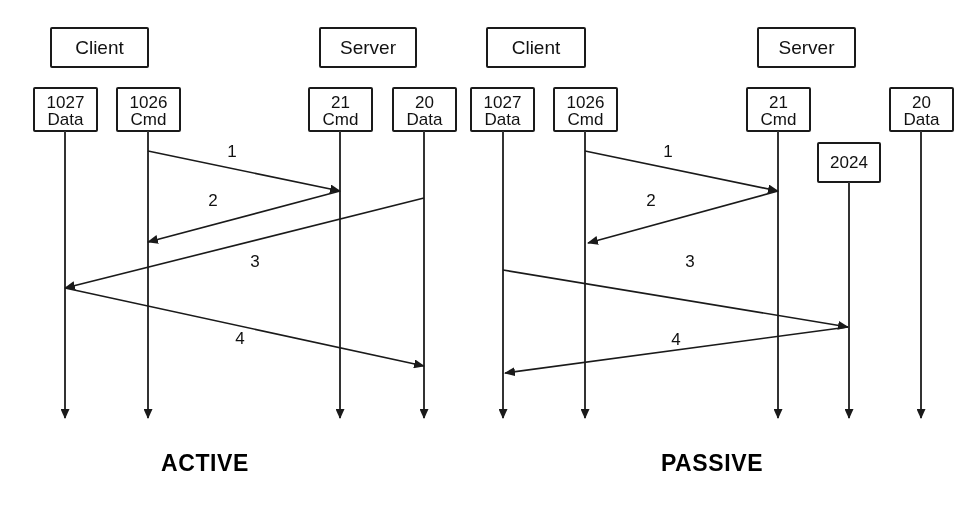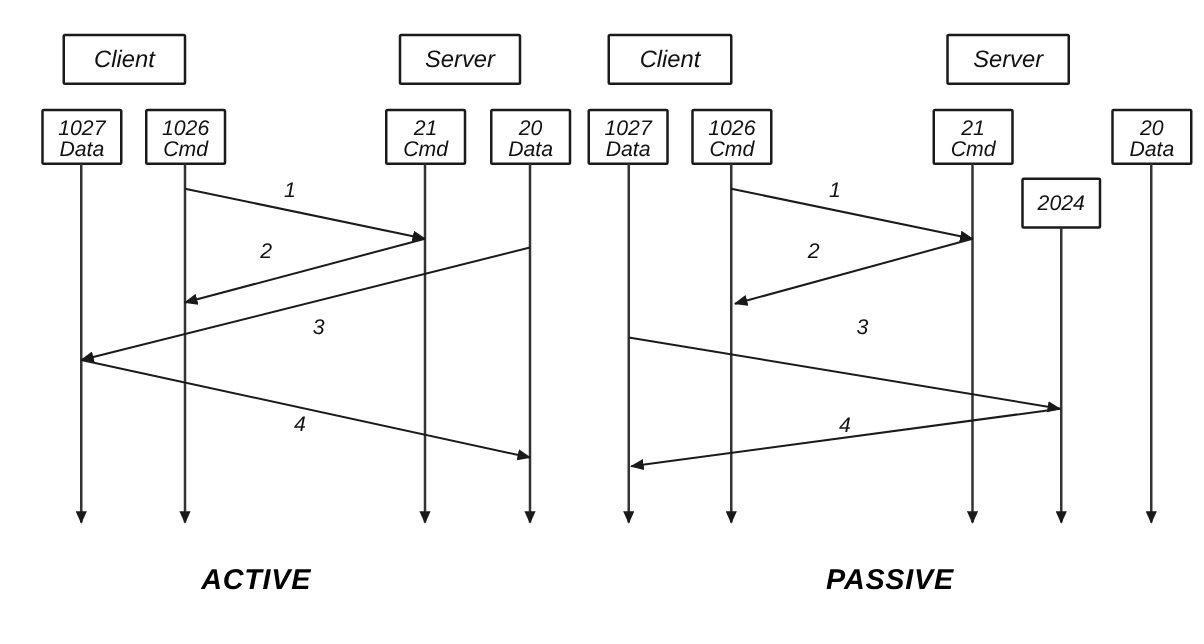--- a/index.html
+++ b/index.html
@@ -12,21 +12,20 @@
     height: 515px;
     font-family: "Liberation Sans", sans-serif;
     color: #000000;
     overflow: hidden;
   }
   #diagram-root {
     position: relative;
     width: 963px;
     height: 515px;
     background: #ffffff;
-    font-style: italic;
   }
   #diagram-svg {
     position: absolute;
     left: 0;
     top: 0;
     width: 963px;
     height: 515px;
     display: block;
   }
   .box-rect {

